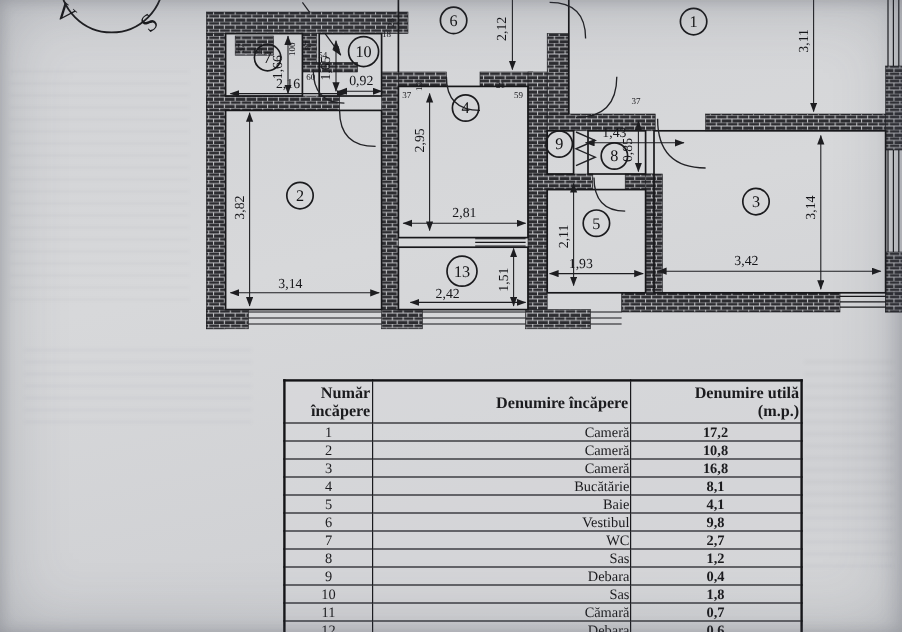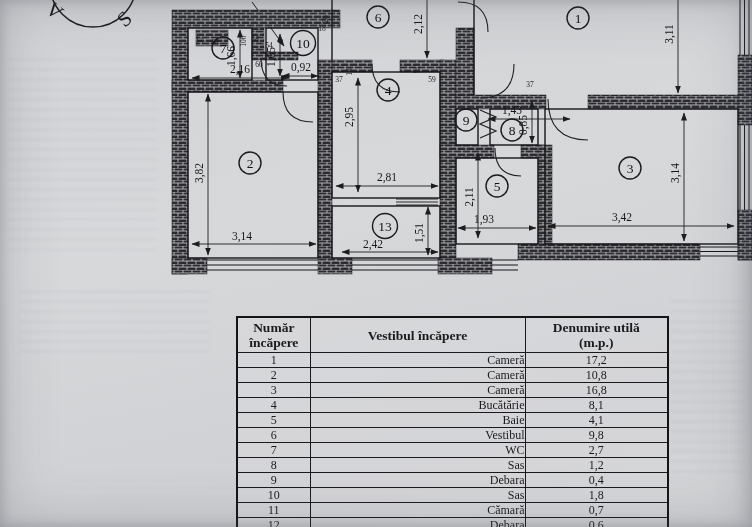--- a/index.html
+++ b/index.html
@@ -17,25 +17,25 @@
   .room-circle{fill:none;stroke:#1b1b1e;stroke-width:1.4;}
   .room-num{font-family:"Liberation Serif",serif;font-size:13.5px;fill:#121214;text-anchor:middle;}
   .dim-label{font-family:"Liberation Serif",serif;font-size:11.5px;fill:#16161a;text-anchor:middle;}
   .wall-label{font-family:"Liberation Serif",serif;font-size:7.5px;fill:#1a1a1e;text-anchor:middle;}
   .compass-letter{font-family:"Liberation Serif",serif;font-size:21px;fill:#17171a;text-anchor:middle;}
 
   .table-wrap{position:absolute;left:236px;top:316px;width:431px;}
   table.rooms{border-collapse:collapse;width:100%;table-layout:fixed;
     border:2.5px solid #141417;background:rgba(221,222,224,.35);}
   table.rooms th,table.rooms td{border:1.5px solid #1a1a1e;box-sizing:border-box;}
-  table.rooms th{font-weight:bold;font-size:13.5px;line-height:1.12;text-align:center;padding:2px 1px;}
+  table.rooms th{font-weight:bold;font-size:13.5px;line-height:1.12;text-align:right;padding:2px 1px;}
   table.rooms td{height:15px;font-size:12px;line-height:12px;padding:0;}
   td.nr{width:73px;text-align:center;}
   td.name{width:215px;text-align:right;padding-left:12px !important;}
-  td.area{width:143px;text-align:center;}
+  td.area{width:143px;text-align:center;font-weight:bold;}
   col.c1{width:73px}col.c2{width:215px}col.c3{width:143px}
 </style>
 </head>
 <body>
 
 <div class="ghost" style="left:8px;top:58px;width:150px;height:200px;"></div>
 <div class="ghost" style="left:20px;top:290px;width:190px;height:70px;"></div>
 <div class="ghost" style="left:670px;top:300px;width:75px;height:180px;"></div>
 
 <svg id="plan" width="752" height="300" viewBox="0 0 752 300">
@@ -230,21 +230,21 @@
         <col class="c2">
         <col class="c3">
       </colgroup>
     <thead>
       <tr>
         <th>
           <div>Număr</div>
           <div>încăpere</div>
         </th>
         <th>
-          <div>Vestibul încăpere</div>
+          <div>Denumire încăpere</div>
         </th>
         <th>
           <div>Denumire utilă</div>
           <div>(m.p.)</div>
         </th>
       </tr>
     </thead>
     <tbody>
         <tr>
           <td class="nr">1</td>

